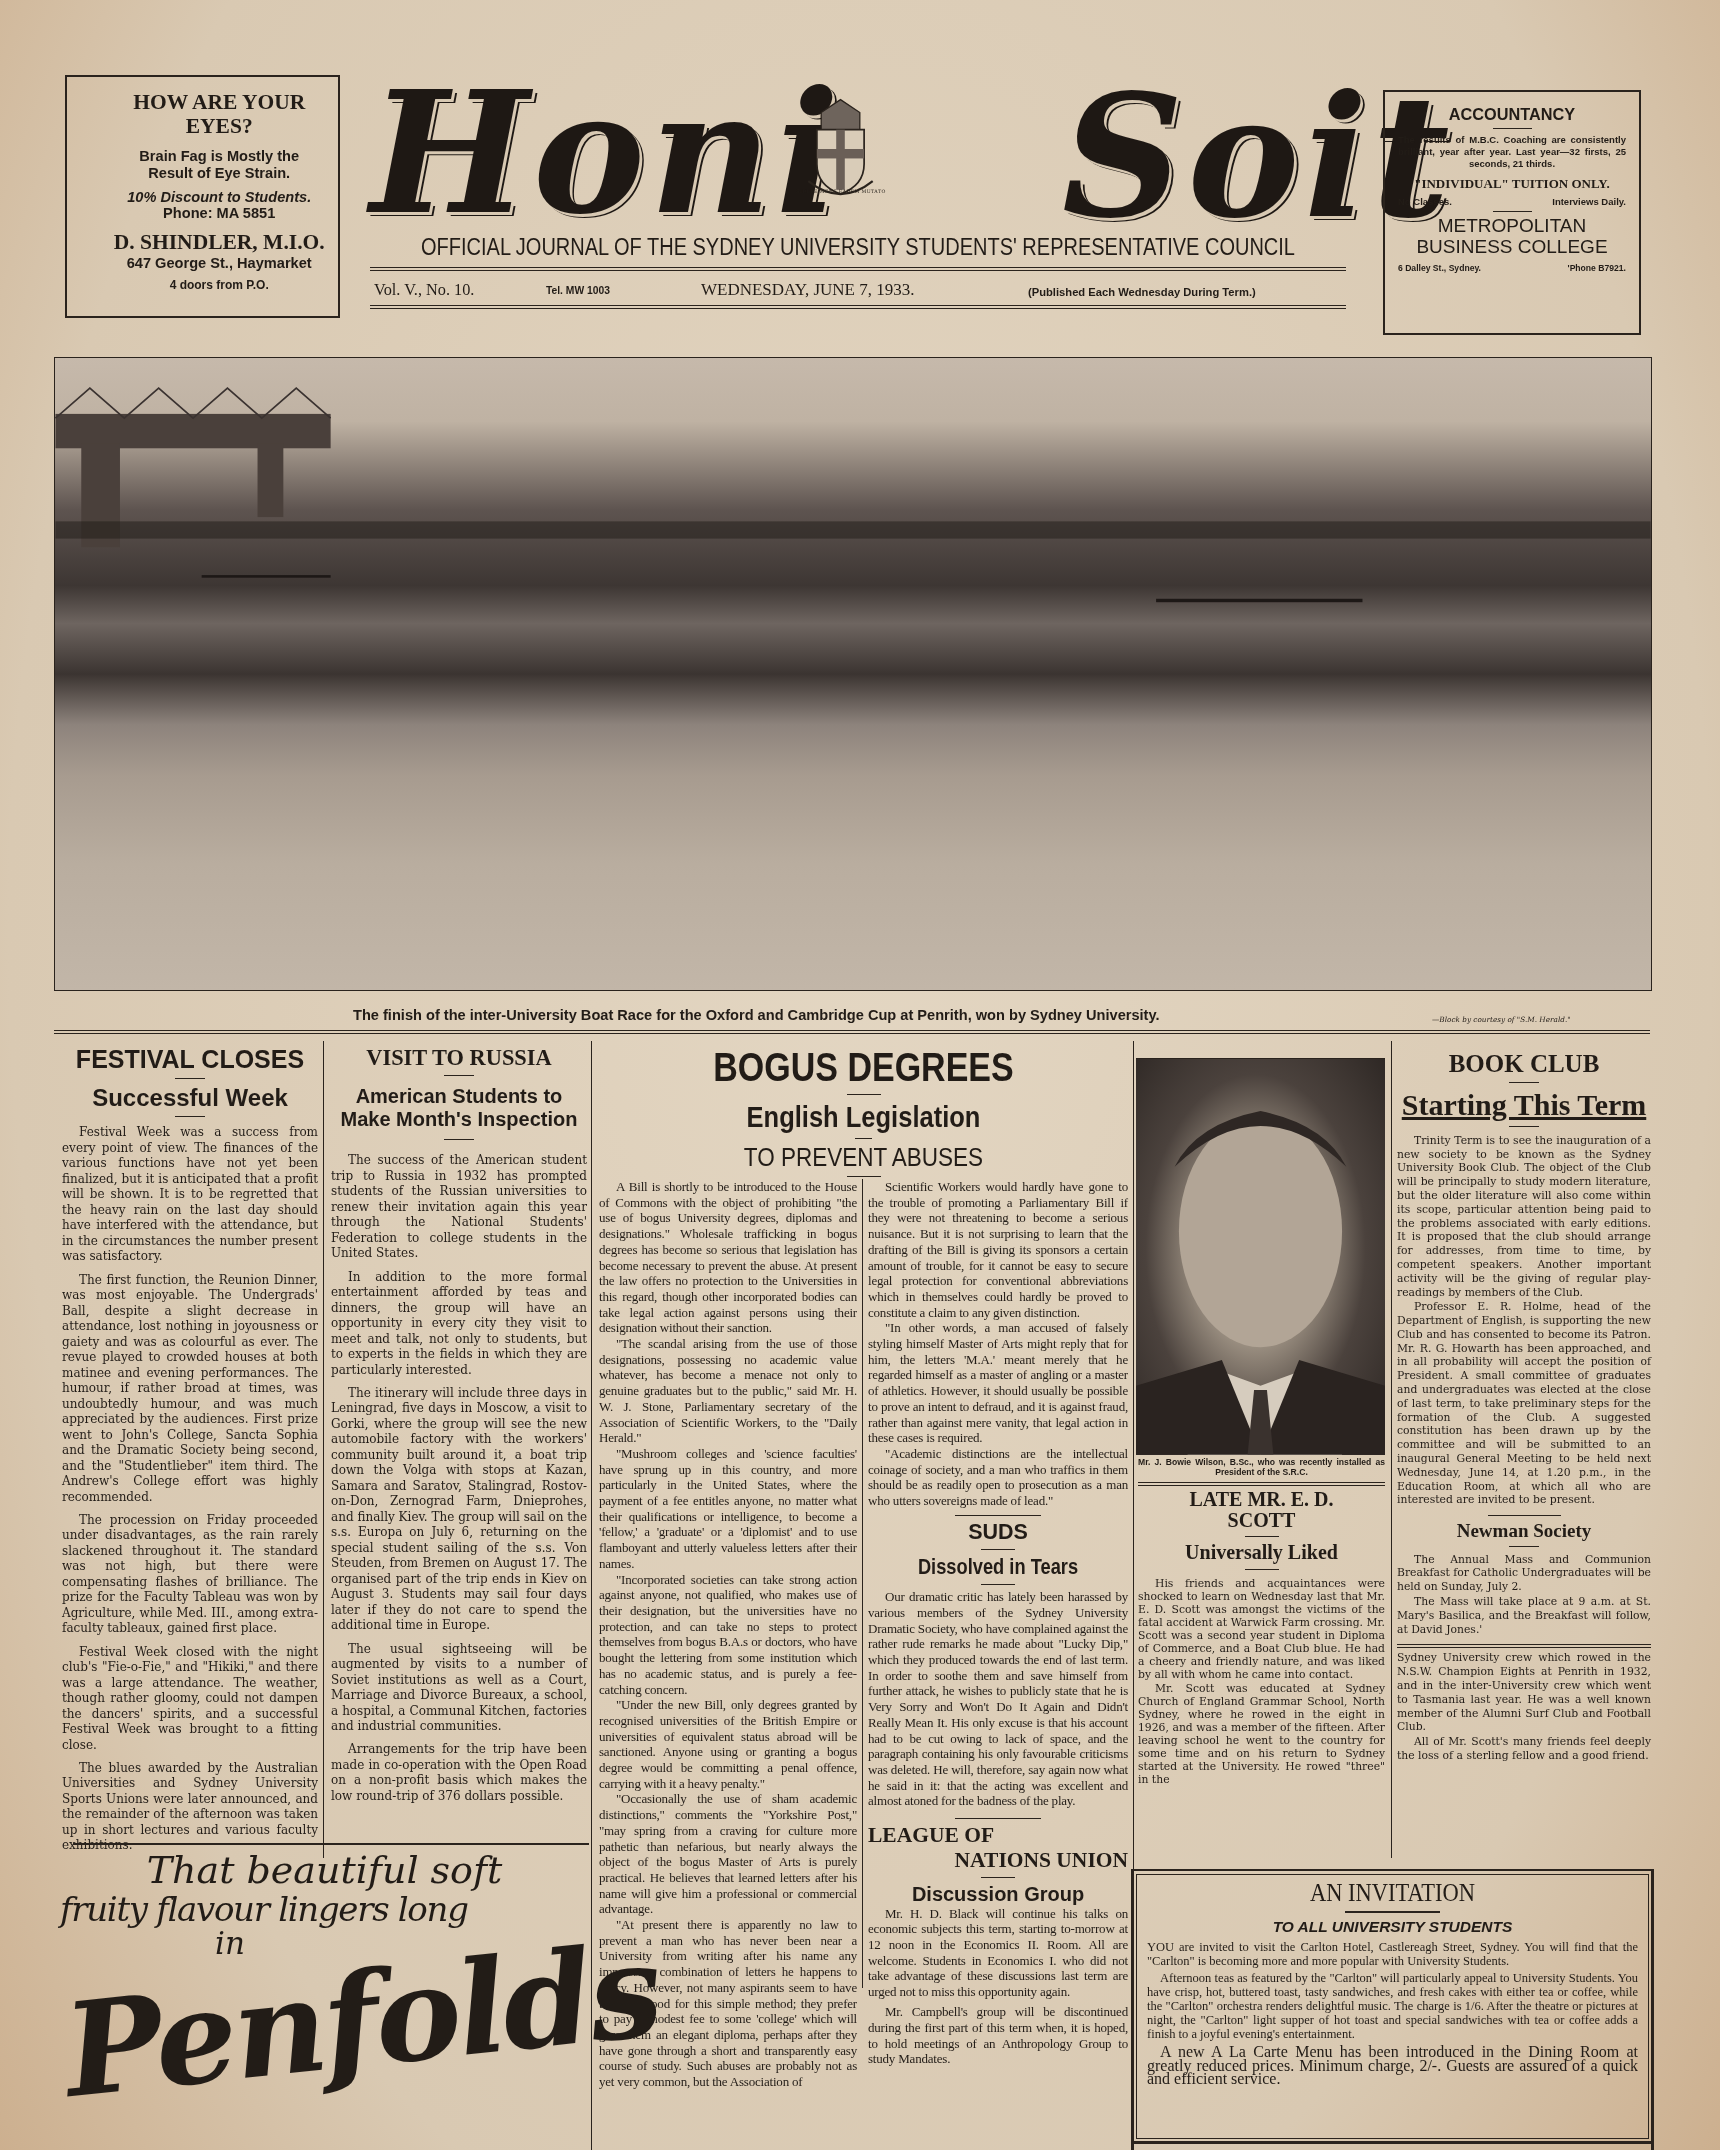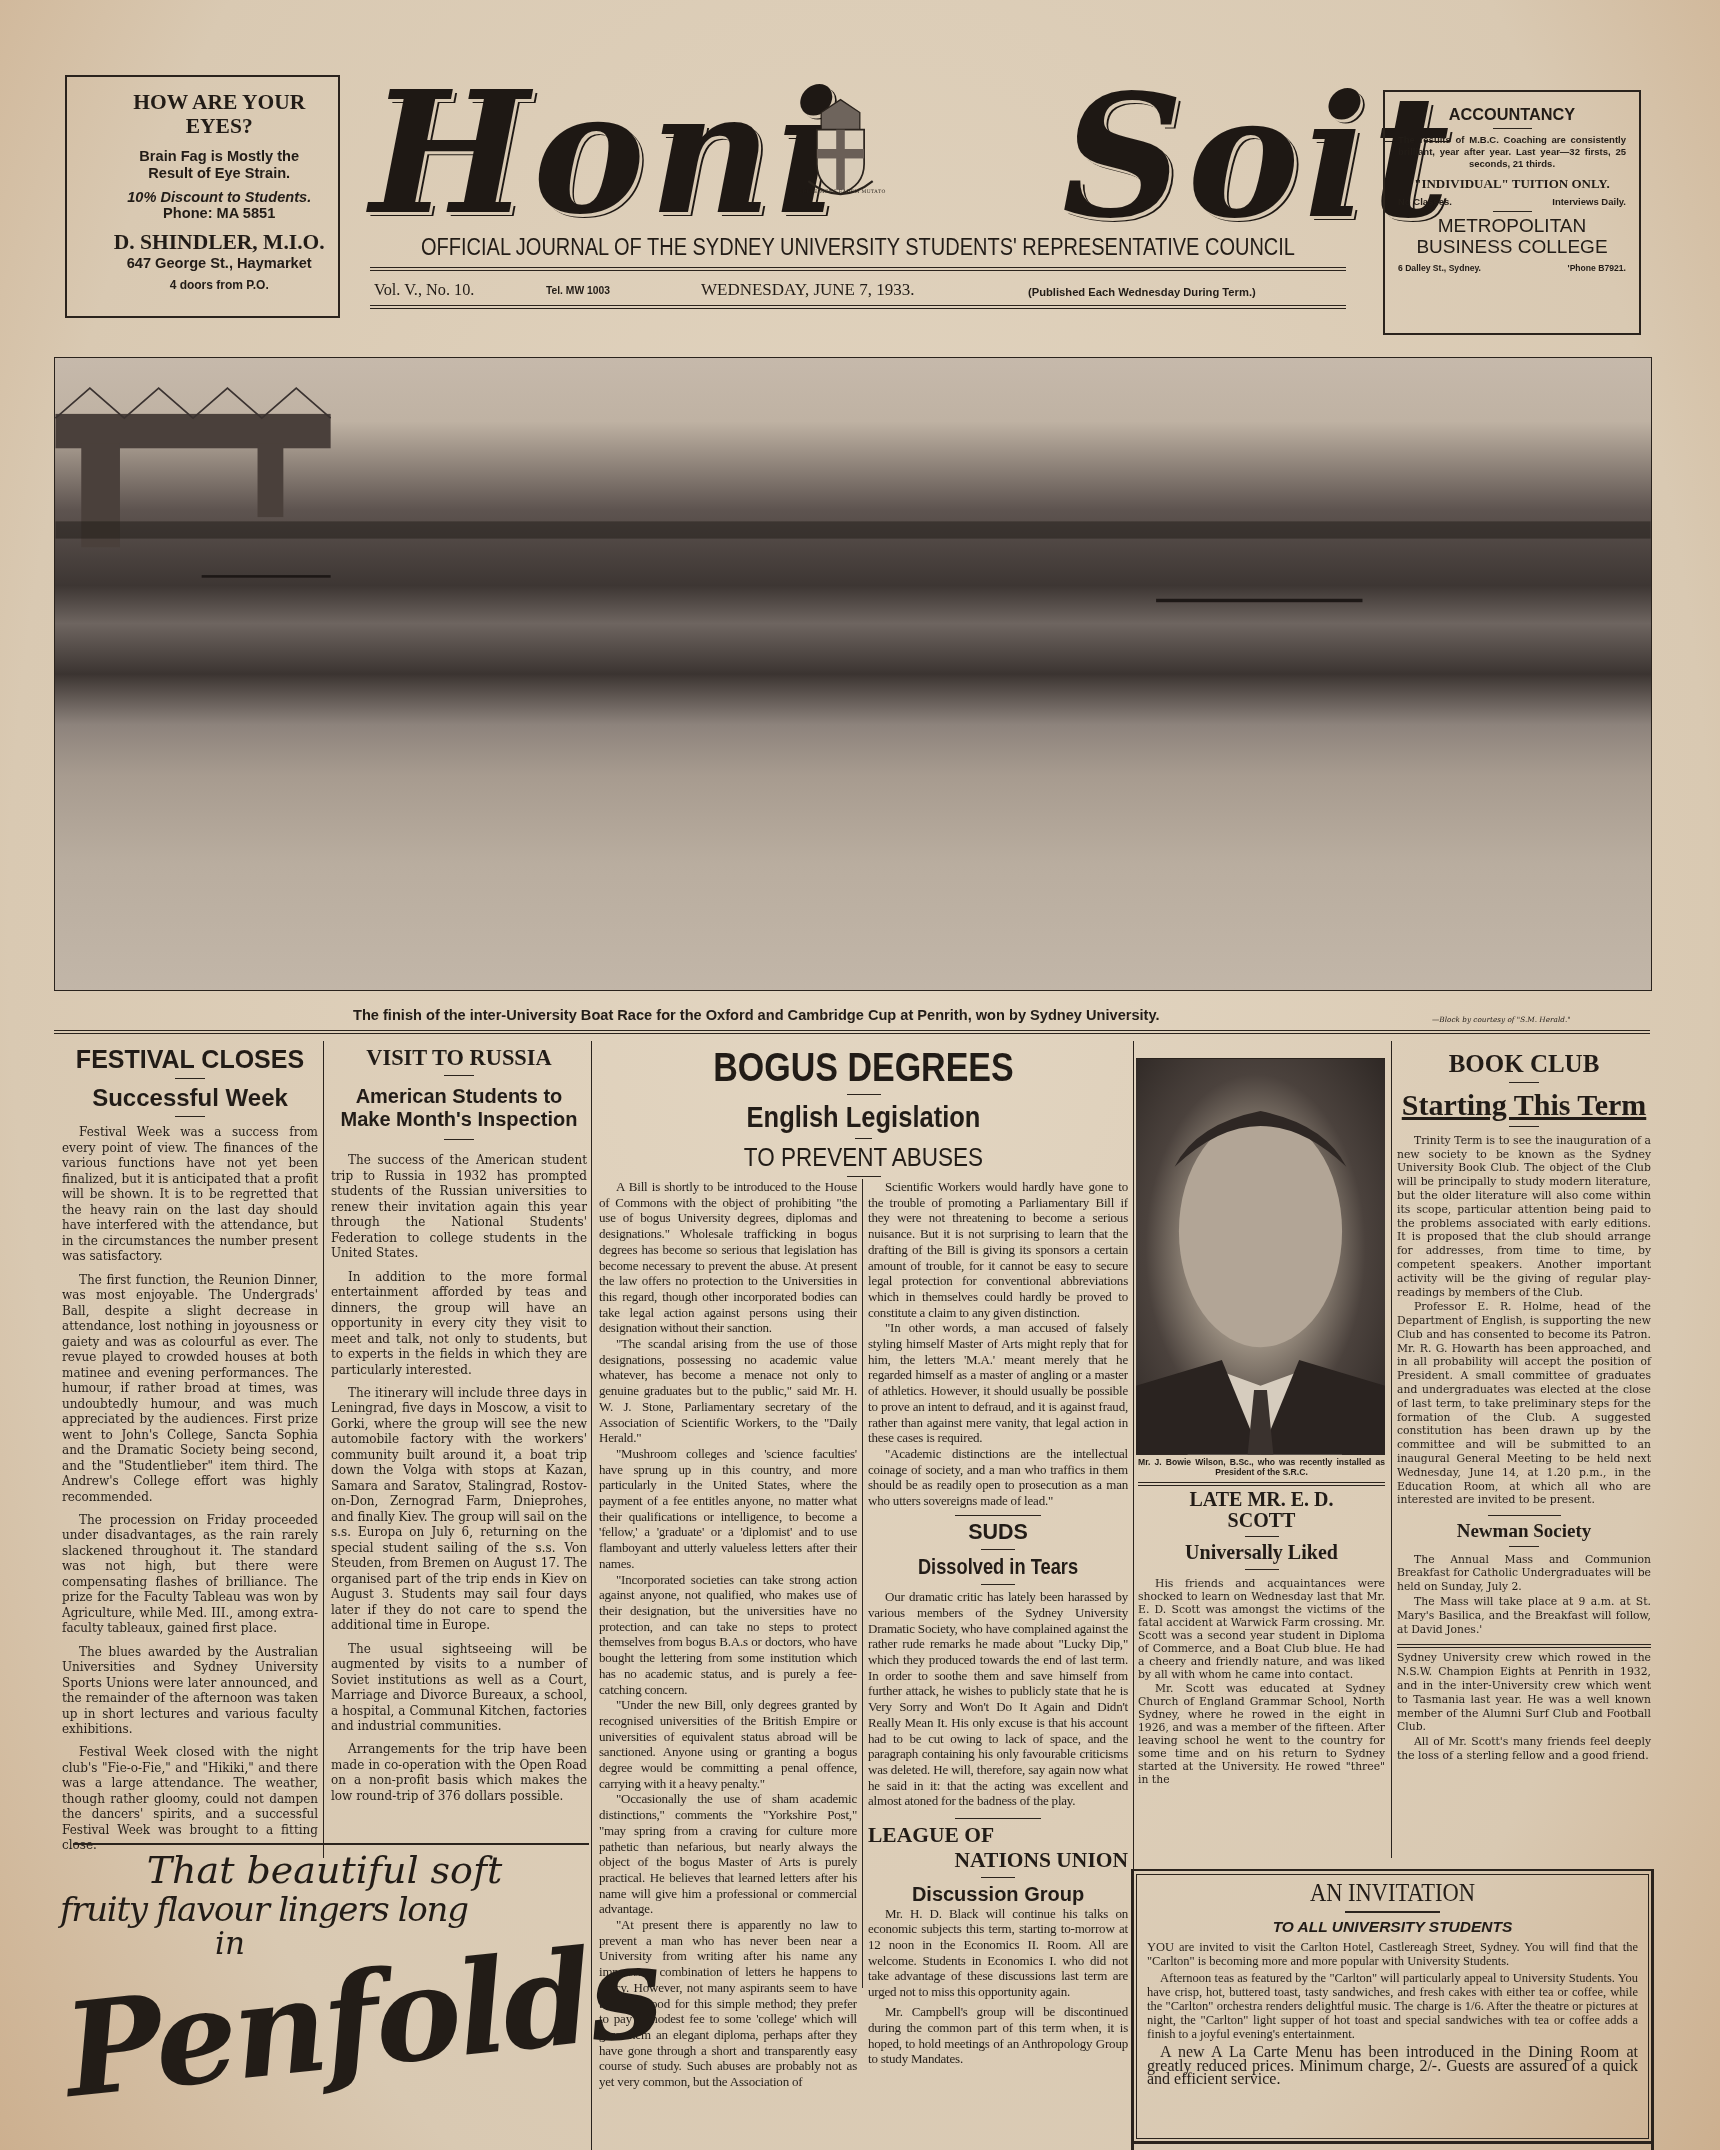--- a/index.html
+++ b/index.html
@@ -111,22 +111,22 @@
 <div class="vline" style="left:862px; top:1179px; height:809px; border-left-width:0.9px;"></div>
 
 <div class="abs col-body" style="left:62px; top:1045px; width:256px;">
   <h2 class="hd1" style="font-size:25px;">FESTIVAL CLOSES</h2>
   <div class="rule" style="width:30px;"></div>
   <h3 class="hd2" style="font-size:24px;">Successful Week</h3>
   <div class="rule" style="width:30px;margin-bottom:8.6px;"></div>
   <p>Festival Week was a success from every point of view. The finances of the various functions have not yet been finalized, but it is anticipated that a profit will be shown. It is to be regretted that the heavy rain on the last day should have interfered with the attendance, but in the circumstances the number present was satisfactory.</p>
   <p>The first function, the Reunion Dinner, was most enjoyable. The Undergrads' Ball, despite a slight decrease in attendance, lost nothing in joyousness or gaiety and was as colourful as ever. The revue played to crowded houses at both matinee and evening performances. The humour, if rather broad at times, was undoubtedly humour, and was much appreciated by the audiences. First prize went to John's College, Sancta Sophia and the Dramatic Society being second, and the "Studentlieber" item third. The Andrew's College effort was highly recommended.</p>
   <p>The procession on Friday proceeded under disadvantages, as the rain rarely slackened throughout it. The standard was not high, but there were compensating flashes of brilliance. The prize for the Faculty Tableau was won by Agriculture, while Med. III., among extra-faculty tableaux, gained first place.</p>
+  <p>Festival Week closed with the night club's "Fie-o-Fie," and "Hikiki," and there was a large attendance. The weather, though rather gloomy, could not dampen the dancers' spirits, and a successful Festival Week was brought to a fitting close.</p>
   <p>The blues awarded by the Australian Universities and Sydney University Sports Unions were later announced, and the remainder of the afternoon was taken up in short lectures and various faculty exhibitions.</p>
-  <p>Festival Week closed with the night club's "Fie-o-Fie," and "Hikiki," and there was a large attendance. The weather, though rather gloomy, could not dampen the dancers' spirits, and a successful Festival Week was brought to a fitting close.</p>
 </div>
 
 <div class="abs col-body" style="left:331px; top:1045px; width:256px;">
   <h2 class="hd1" style="font-family:'Liberation Serif',serif;font-size:22.4px;">VISIT TO RUSSIA</h2>
   <div class="rule" style="width:30px;"></div>
   <h3 class="hd2" style="font-size:20px;line-height:23px;padding:4.3px 0;">American Students to Make Month's Inspection</h3>
   <div class="rule" style="width:30px;margin-bottom:13px;"></div>
   <p>The success of the American student trip to Russia in 1932 has prompted students of the Russian universities to renew their invitation again this year through the National Students' Federation to college students in the United States.</p>
   <p>In addition to the more formal entertainment afforded by teas and dinners, the group will have an opportunity in every city they visit to meet and talk, not only to students, but to experts in the fields in which they are particularly interested.</p>
   <p>The itinerary will include three days in Leningrad, five days in Moscow, a visit to Gorki, where the group will see the new automobile factory with the workers' community built around it, a boat trip down the Volga with stops at Kazan, Samara and Saratov, Stalingrad, Rostov-on-Don, Zernograd Farm, Dnieprohes, and finally Kiev. The group will sail on the s.s. Europa on July 6, returning on the special student sailing of the s.s. Von Steuden, from Bremen on August 17. The organised part of the trip ends in Kiev on August 3. Students may sail four days later if they do not care to spend the additional time in Europe.</p>
@@ -164,21 +164,21 @@
   <h3 class="hd2" style="font-size:21.5px;transform:scaleX(0.85);">Dissolved in Tears</h3>
   <div class="rule" style="width:34px;"></div>
   <p>Our dramatic critic has lately been harassed by various members of the Sydney University Dramatic Society, who have complained against the rather rude remarks he made about "Lucky Dip," which they produced towards the end of last term. In order to soothe them and save himself from further attack, he wishes to publicly state that he is Very Sorry and Won't Do It Again and Didn't Really Mean It. His only excuse is that his account had to be cut owing to lack of space, and the paragraph containing his only favourable criticisms was deleted. He will, therefore, say again now what he said in it: that the acting was excellent and almost atoned for the badness of the play.</p>
 
   <div class="rule" style="width:86px;margin-top:8.6px;"></div>
   <h2 class="hd1" style="font-family:'Liberation Serif',serif;font-size:21.5px;text-align:left;">LEAGUE OF</h2>
   <h2 class="hd1" style="font-family:'Liberation Serif',serif;font-size:21.5px;text-align:right;">NATIONS UNION</h2>
   <div class="rule" style="width:34px;"></div>
   <h3 class="hd2" style="font-size:20px;">Discussion Group</h3>
   <p>Mr. H. D. Black will continue his talks on economic subjects this term, starting to-morrow at 12 noon in the Economics II. Room. All are welcome. Students in Economics I. who did not take advantage of these discussions last term are urged not to miss this opportunity again.</p>
-  <p style="margin-top:4.3px;">Mr. Campbell's group will be discontinued during the common part of this term when, it is hoped, to hold meetings of an Anthropology Group to study Mandates.</p>
+  <p style="margin-top:4.3px;">Mr. Campbell's group will be discontinued during the first part of this term when, it is hoped, to hold meetings of an Anthropology Group to study Mandates.</p>
 </div>
 
 <div class="abs portrait" style="left:1136px; top:1058px; width:249px; height:396px; border-top:1.7px solid #2a231d;">
   <svg width="249" height="396" viewBox="0 0 580 920">
     <ellipse cx="290" cy="400" rx="190" ry="270" fill="#b2a596"></ellipse>
     <path d="M90 250 Q290 60 490 250 Q440 150 290 120 Q140 150 90 250 Z" fill="#2e2724"></path>
     <path d="M120 920 L180 720 L290 760 L400 720 L480 920 Z" fill="#d6ccbe"></path>
     <path d="M0 920 L0 760 L200 700 L290 920 Z" fill="#2a2320"></path>
     <path d="M580 920 L580 760 L380 700 L290 920 Z" fill="#2a2320"></path>
     <path d="M275 770 L305 770 L320 920 L260 920 Z" fill="#3a322e"></path>

